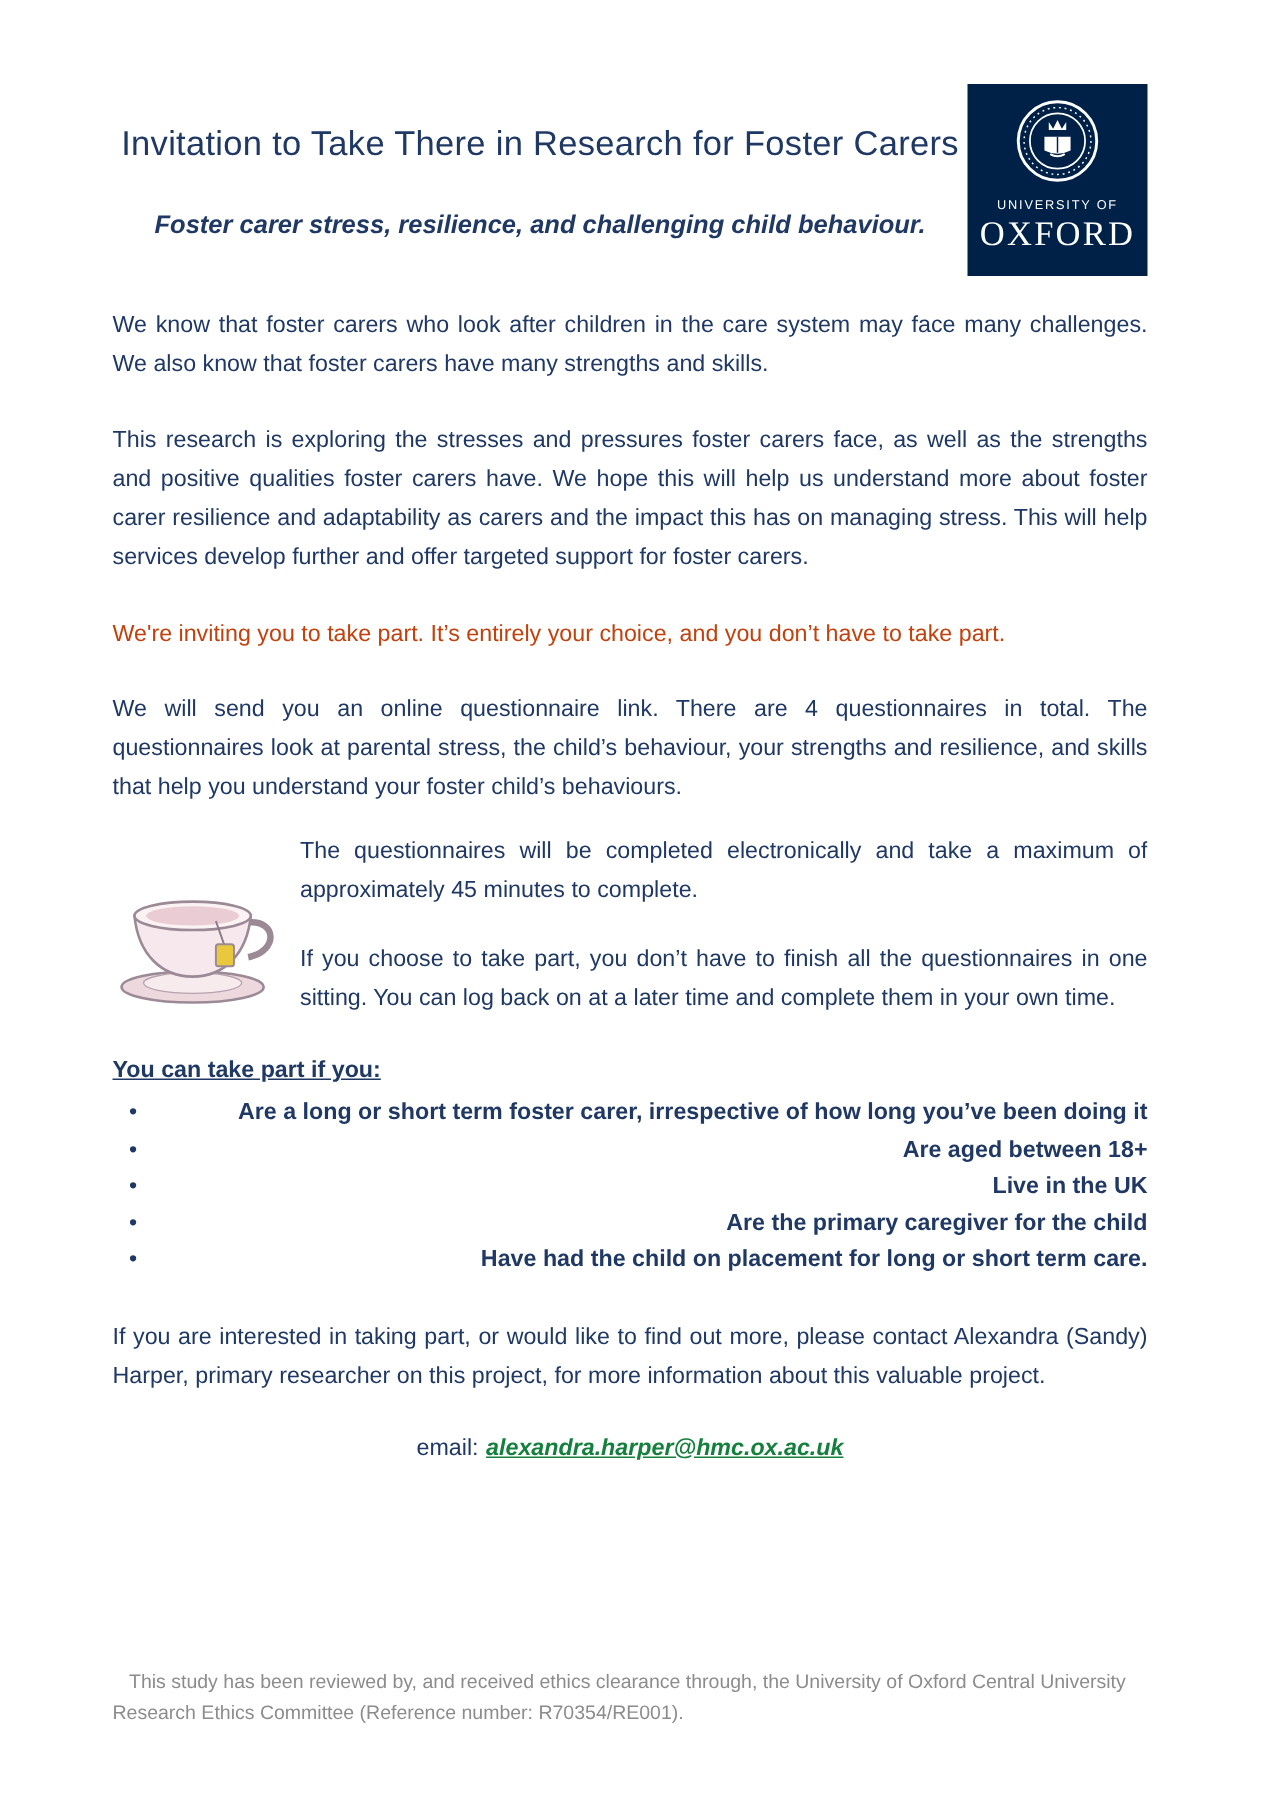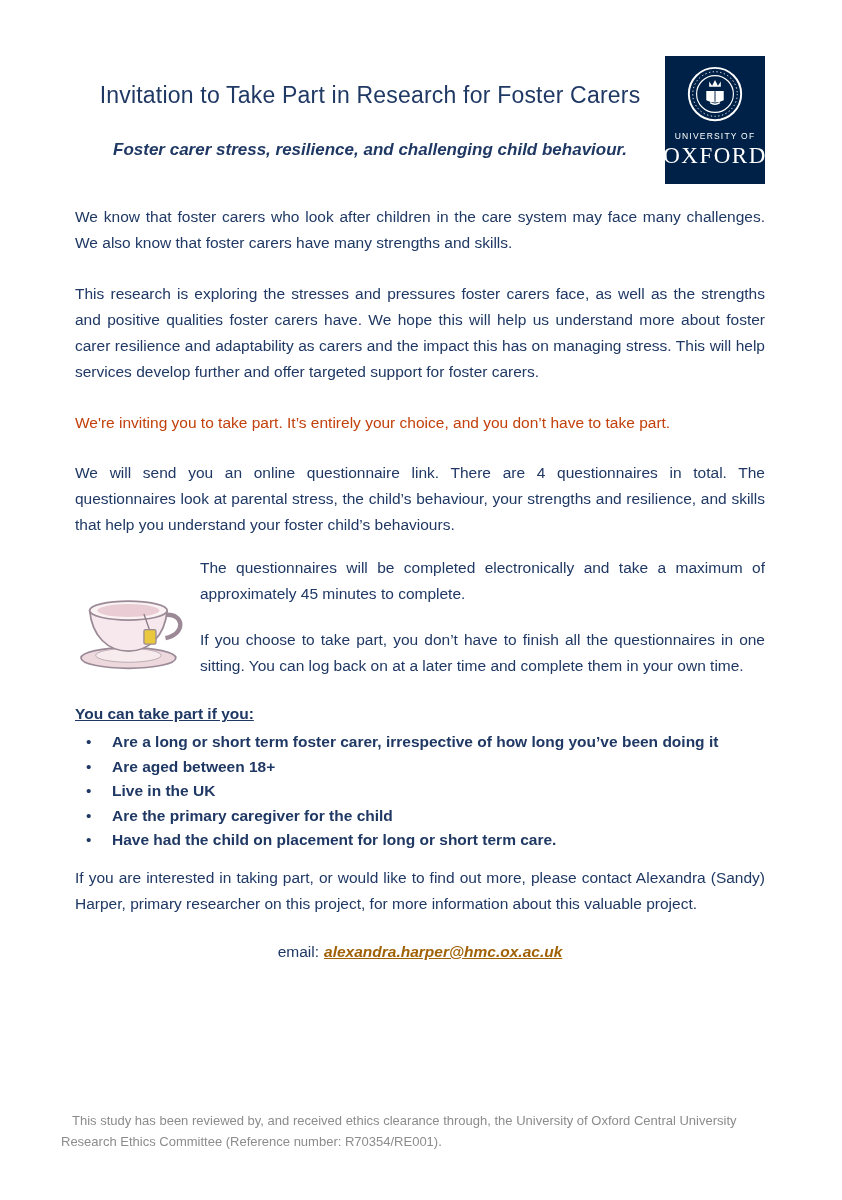--- a/index.html
+++ b/index.html
@@ -18,21 +18,21 @@
   .header-text { flex:1; padding-top:26px; }
   .doc-title {
     font-size:23px; font-weight:400; text-align:center;
     color:#1f3864; letter-spacing:0.2px;
   }
   .doc-subtitle {
     font-size:17px; font-weight:bold; font-style:italic;
     text-align:center; margin-top:31px;
   }
   .oxford-logo {
-    width:100px; height:128px; background:#002147; color:#ffffff;
+    width:120px; height:128px; background:#002147; color:#ffffff;
     flex:0 0 auto; display:flex; flex-direction:column; align-items:center;
     padding-top:7px;
   }
   .crest { width:62px; height:62px; }
   .logo-line1 {
     font-size:8.5px; letter-spacing:1.2px; margin-top:6px; font-weight:400;
   }
   .logo-line2 {
     font-family:"Liberation Serif", serif;
     font-size:23px; letter-spacing:1.5px; margin-top:2px; font-weight:400;
@@ -55,52 +55,52 @@
   .cup-section { margin-bottom:22px; overflow:hidden; }
   .cup-float {
     float:left; width:125px; height:116px;
     display:flex; align-items:flex-end; justify-content:flex-start;
   }
   .q1 { margin-bottom:20px; }
   .q2 { margin-bottom:0; }
 
   
   .eligibility { margin-top:0; }
-  ul.bullets { list-style:none; margin-top:3px; margin-bottom:12px; }
+  ul.bullets { list-style:none; margin-top:3px; margin-bottom:26px;text-align:right; }
   ul.bullets li {
     position:relative; padding-left:37px;
     font-size:15.5px; line-height:24.5px; font-weight:bold;
   }
   ul.bullets li::before {
     content:"\2022"; position:absolute; left:11px; top:0;
     font-weight:normal;
   }
 
   .contact { margin-bottom:22px; }
   .email-line { text-align:center; font-size:15.5px; line-height:26px; }
   .email-link {
-    color:#a16207; font-weight:bold; font-style:italic;
+    color:#15803d; font-weight:bold; font-style:italic;
     text-decoration:underline; margin-left:5px; cursor:pointer;
   }
 
   
   .footer {
-    position:absolute; left:61px; right:77px; top:1110px;
+    position:absolute; left:75px; right:77px; top:1110px;
     color:#8c8c8c; font-size:13px; line-height:21px;
     text-indent:11px;
   }
 </style>
 </head>
 <body>
 
 <div class="page">
 
   <div class="header">
     <div class="header-text">
-      <div class="doc-title">Invitation to Take Part in Research for Foster Carers</div>
+      <div class="doc-title">Invitation to Take There in Research for Foster Carers</div>
       <div class="doc-subtitle">Foster carer stress, resilience, and challenging child behaviour.</div>
     </div>
     <div class="oxford-logo">
       <svg class="crest" viewBox="0 0 64 64">
         <circle cx="32" cy="32" r="27" fill="none" stroke="#ffffff" stroke-width="2"></circle>
         <circle cx="32" cy="32" r="19" fill="none" stroke="#ffffff" stroke-width="1.2"></circle>
         <circle cx="32" cy="32" r="23" fill="none" stroke="#ffffff" stroke-width="1" stroke-dasharray="1.3 2.6"></circle>
         <path d="M26 19 l3 4.5 l3 -6 l3 6 l3 -4.5 v5.5 h-12 z" fill="#ffffff"></path>
         <path d="M23 29 h18 v9.5 q-9 4.5 -18 0 z" fill="#ffffff"></path>
         <path d="M32 29 v11" stroke="#002147" stroke-width="1"></path>

